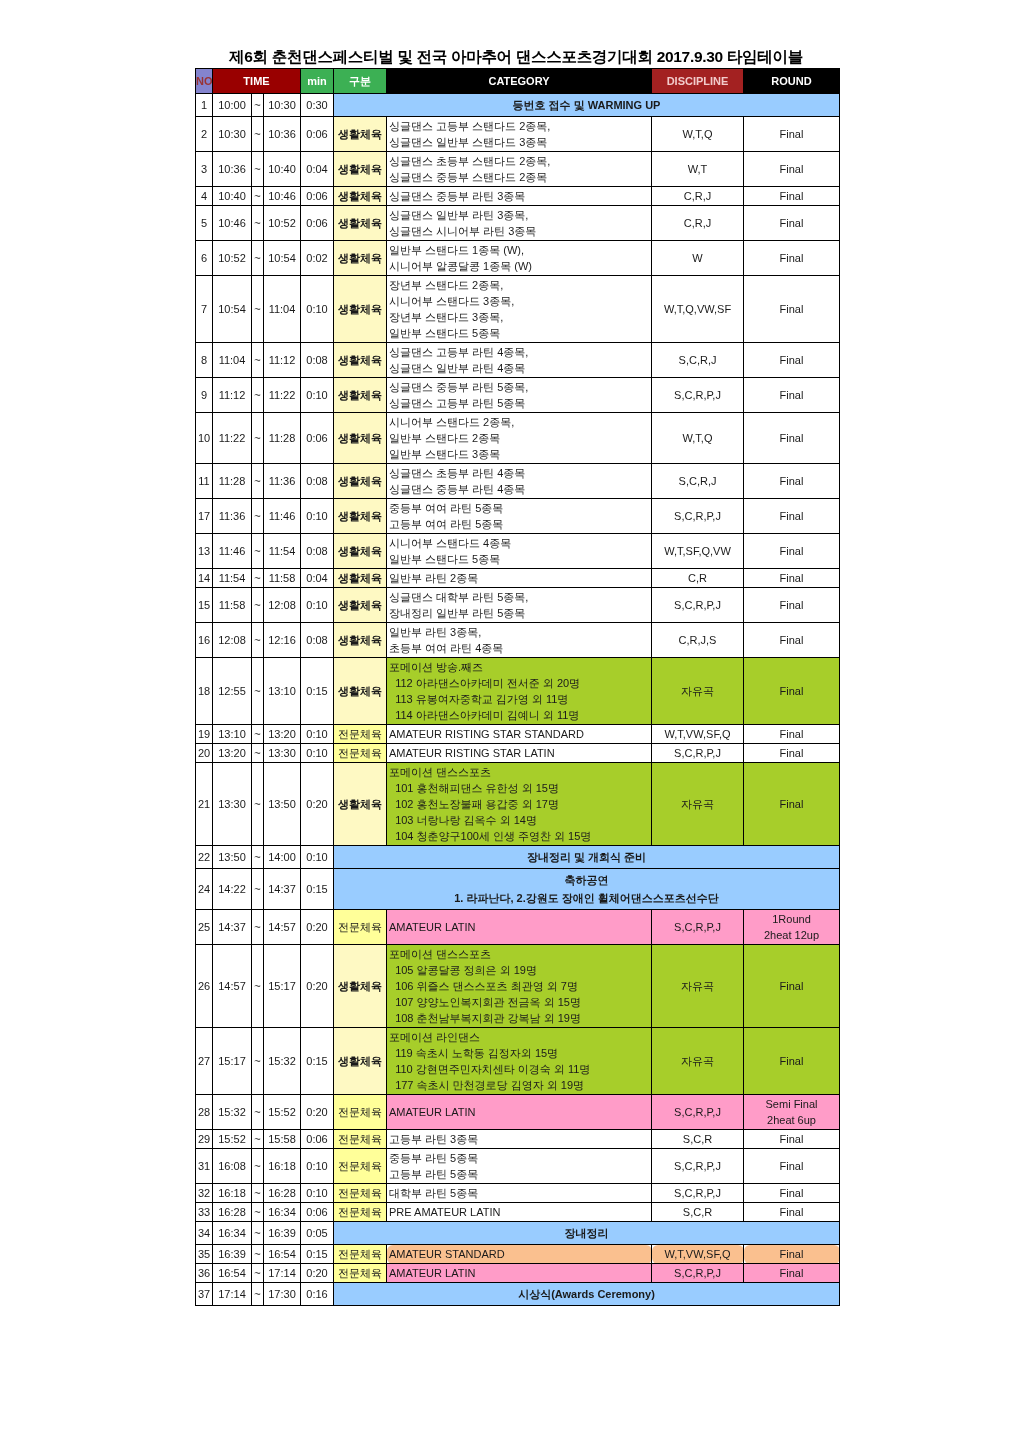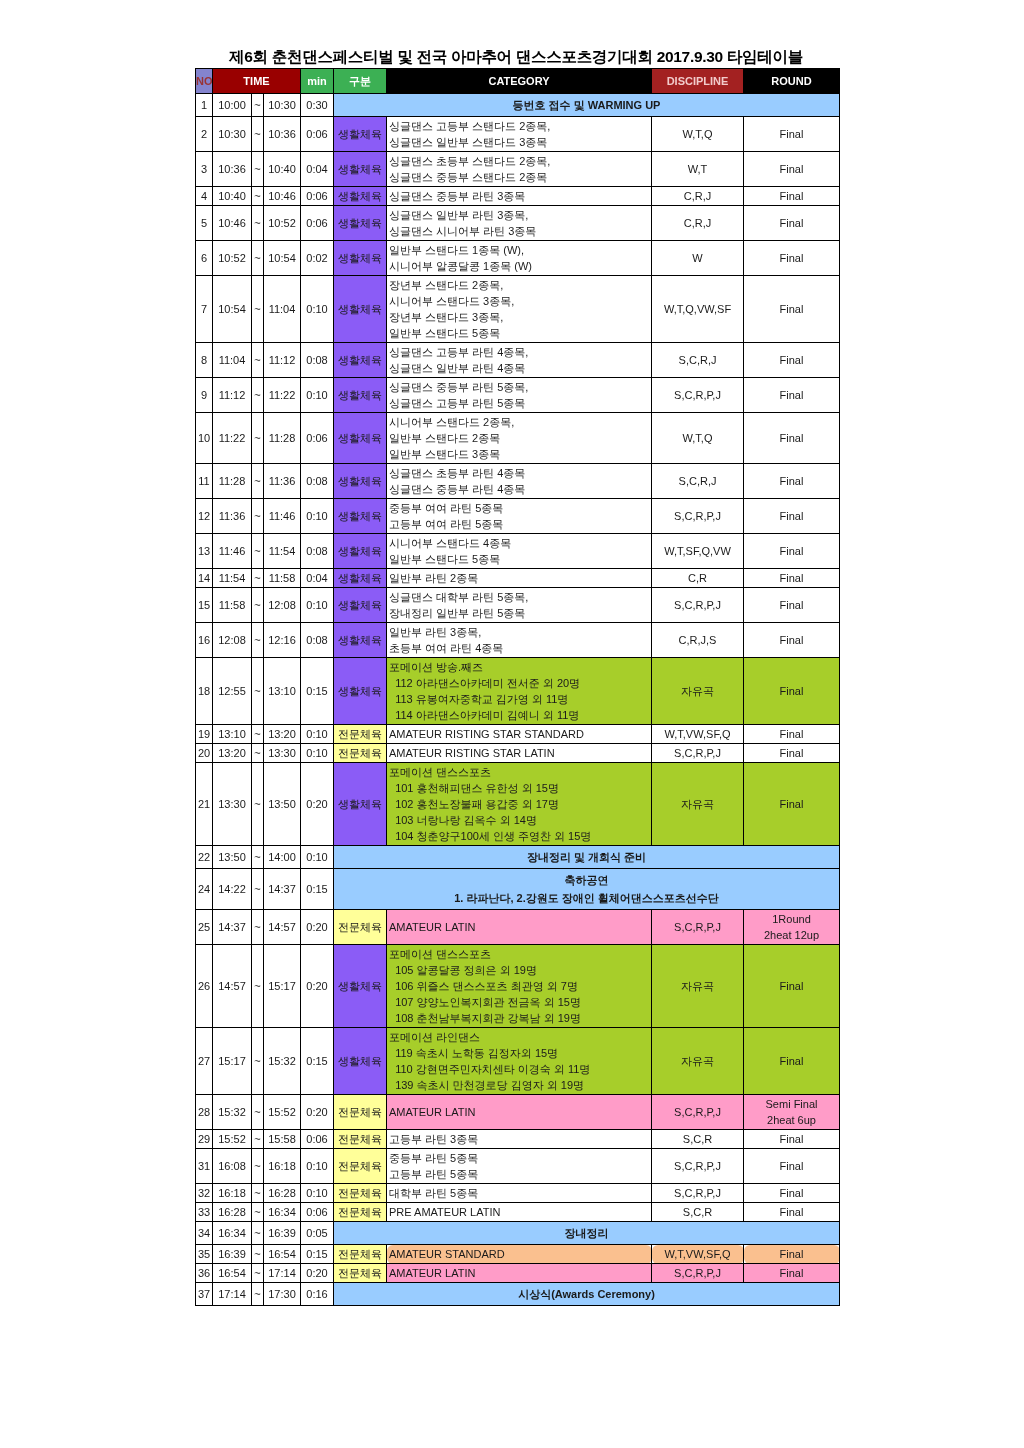--- a/index.html
+++ b/index.html
@@ -14,21 +14,21 @@
   .h-no{background:#8484CE;color:#993333;}
   .h-time{background:#990000;color:#ffffff;}
   .h-min{background:#3CB054;color:#ffffff;}
   .h-gubun{background:#3CB054;color:#ffffff;}
   .h-cat{background:#000000;color:#ffffff;}
   .h-disc{background:#A32121;color:#F2CBCB;}
   .h-round{background:#000000;color:#ffffff;}
   .c{text-align:center;}
   .cat{text-align:left;padding-left:8px;white-space:pre-wrap;}
   .bg-white{background:#ffffff;}
-  .bg-life{background:#8b5cf6;}
+  .bg-life{background:#fef9c3;font-weight:bold;}
   .bg-pro{background:#FFFF99;}
   .bg-green{background:#A7CE2A;}
   .bg-pink{background:#FF9CC8;}
   .bg-orange{background:#FAC08F;border-radius:6px;}
   .bg-blue{background:#99CCFF;}
   .bg-gray{background:#C6C6C6;}
   td.merged{text-align:center;font-weight:bold;color:#10243E;padding:2px 4px;line-height:18px;}
   td.merged.dark{color:#000000;}
   .tt tbody td{color:#1a1a1a;}
   .tilde{padding:0;text-align:center;}
@@ -197,21 +197,21 @@
           <td class="c bg-white">11:36</td>
           <td class="c bg-white">0:08</td>
           <td class="c bg-life">생활체육</td>
           <td class="cat bg-white"><div>싱글댄스 초등부 라틴 4종목</div><div>싱글댄스 중등부 라틴 4종목</div></td>
           <td class="c bg-white">S,C,R,J</td>
           <td class="c bg-white">
             <div>Final</div>
           </td>
         </tr>
         <tr>
-          <td class="c bg-white">12</td>
+          <td class="c bg-white">17</td>
           <td class="c bg-white">11:36</td>
           <td class="c bg-white tilde">~</td>
           <td class="c bg-white">11:46</td>
           <td class="c bg-white">0:10</td>
           <td class="c bg-life">생활체육</td>
           <td class="cat bg-white"><div>중등부 여여 라틴 5종목</div><div>고등부 여여 라틴 5종목</div></td>
           <td class="c bg-white">S,C,R,P,J</td>
           <td class="c bg-white">
             <div>Final</div>
           </td>
@@ -368,21 +368,21 @@
             <div>Final</div>
           </td>
         </tr>
         <tr>
           <td class="c bg-white">27</td>
           <td class="c bg-white">15:17</td>
           <td class="c bg-white tilde">~</td>
           <td class="c bg-white">15:32</td>
           <td class="c bg-white">0:15</td>
           <td class="c bg-life">생활체육</td>
-          <td class="cat bg-green"><div>포메이션 라인댄스</div><div>  119 속초시 노학동 김정자외 15명</div><div>  110 강현면주민자치센타 이경숙 외 11명</div><div>  139 속초시 만천경로당 김영자 외 19명</div></td>
+          <td class="cat bg-green"><div>포메이션 라인댄스</div><div>  119 속초시 노학동 김정자외 15명</div><div>  110 강현면주민자치센타 이경숙 외 11명</div><div>  177 속초시 만천경로당 김영자 외 19명</div></td>
           <td class="c bg-green">자유곡</td>
           <td class="c bg-green">
             <div>Final</div>
           </td>
         </tr>
         <tr>
           <td class="c bg-white">28</td>
           <td class="c bg-white">15:32</td>
           <td class="c bg-white tilde">~</td>
           <td class="c bg-white">15:52</td>

